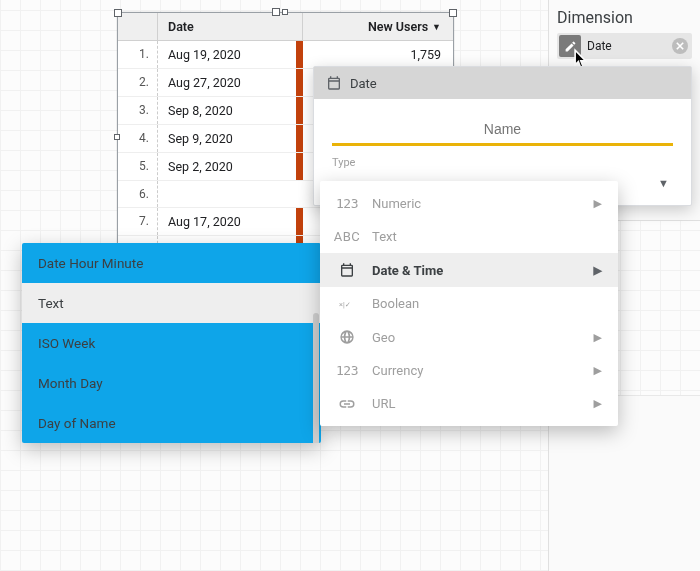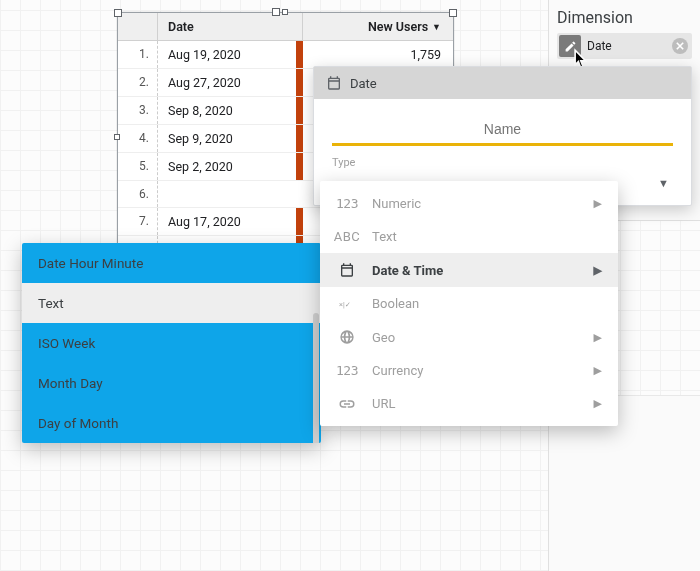--- a/index.html
+++ b/index.html
@@ -341,16 +341,16 @@
       <span class="ti-arrow">▶</span>
     </div>
   </div>
 
 <div class="sub-menu">
   <div class="sub-scroll" id="sub-scroll">
     <div class="sub-item">Date Hour Minute</div>
       <div class="sub-item selected">Text</div>
       <div class="sub-item">ISO Week</div>
       <div class="sub-item">Month Day</div>
-      <div class="sub-item">Day of Month</div>
+      <div class="sub-item">Day of Name</div>
       <div class="scrollbar"></div>
   </div>
 </div>
 
 </body></html>

